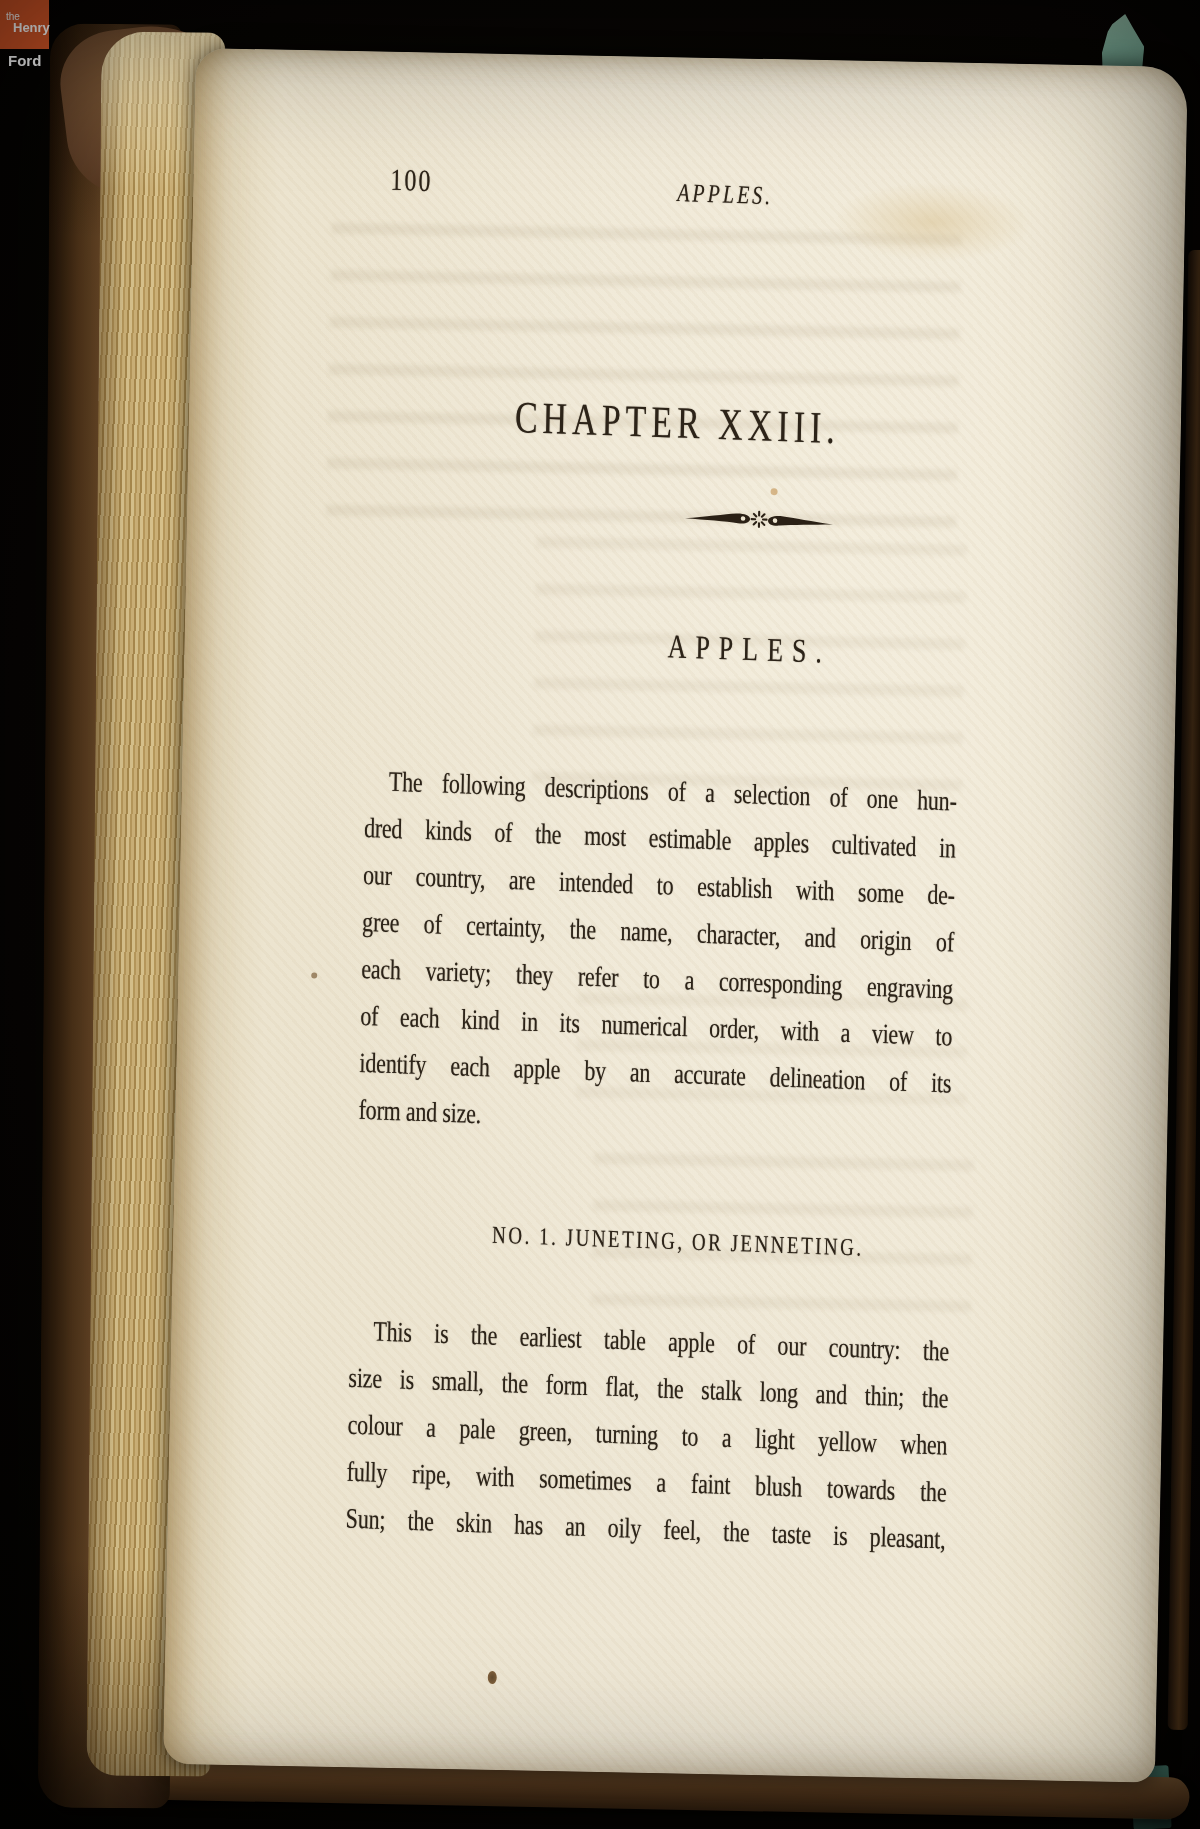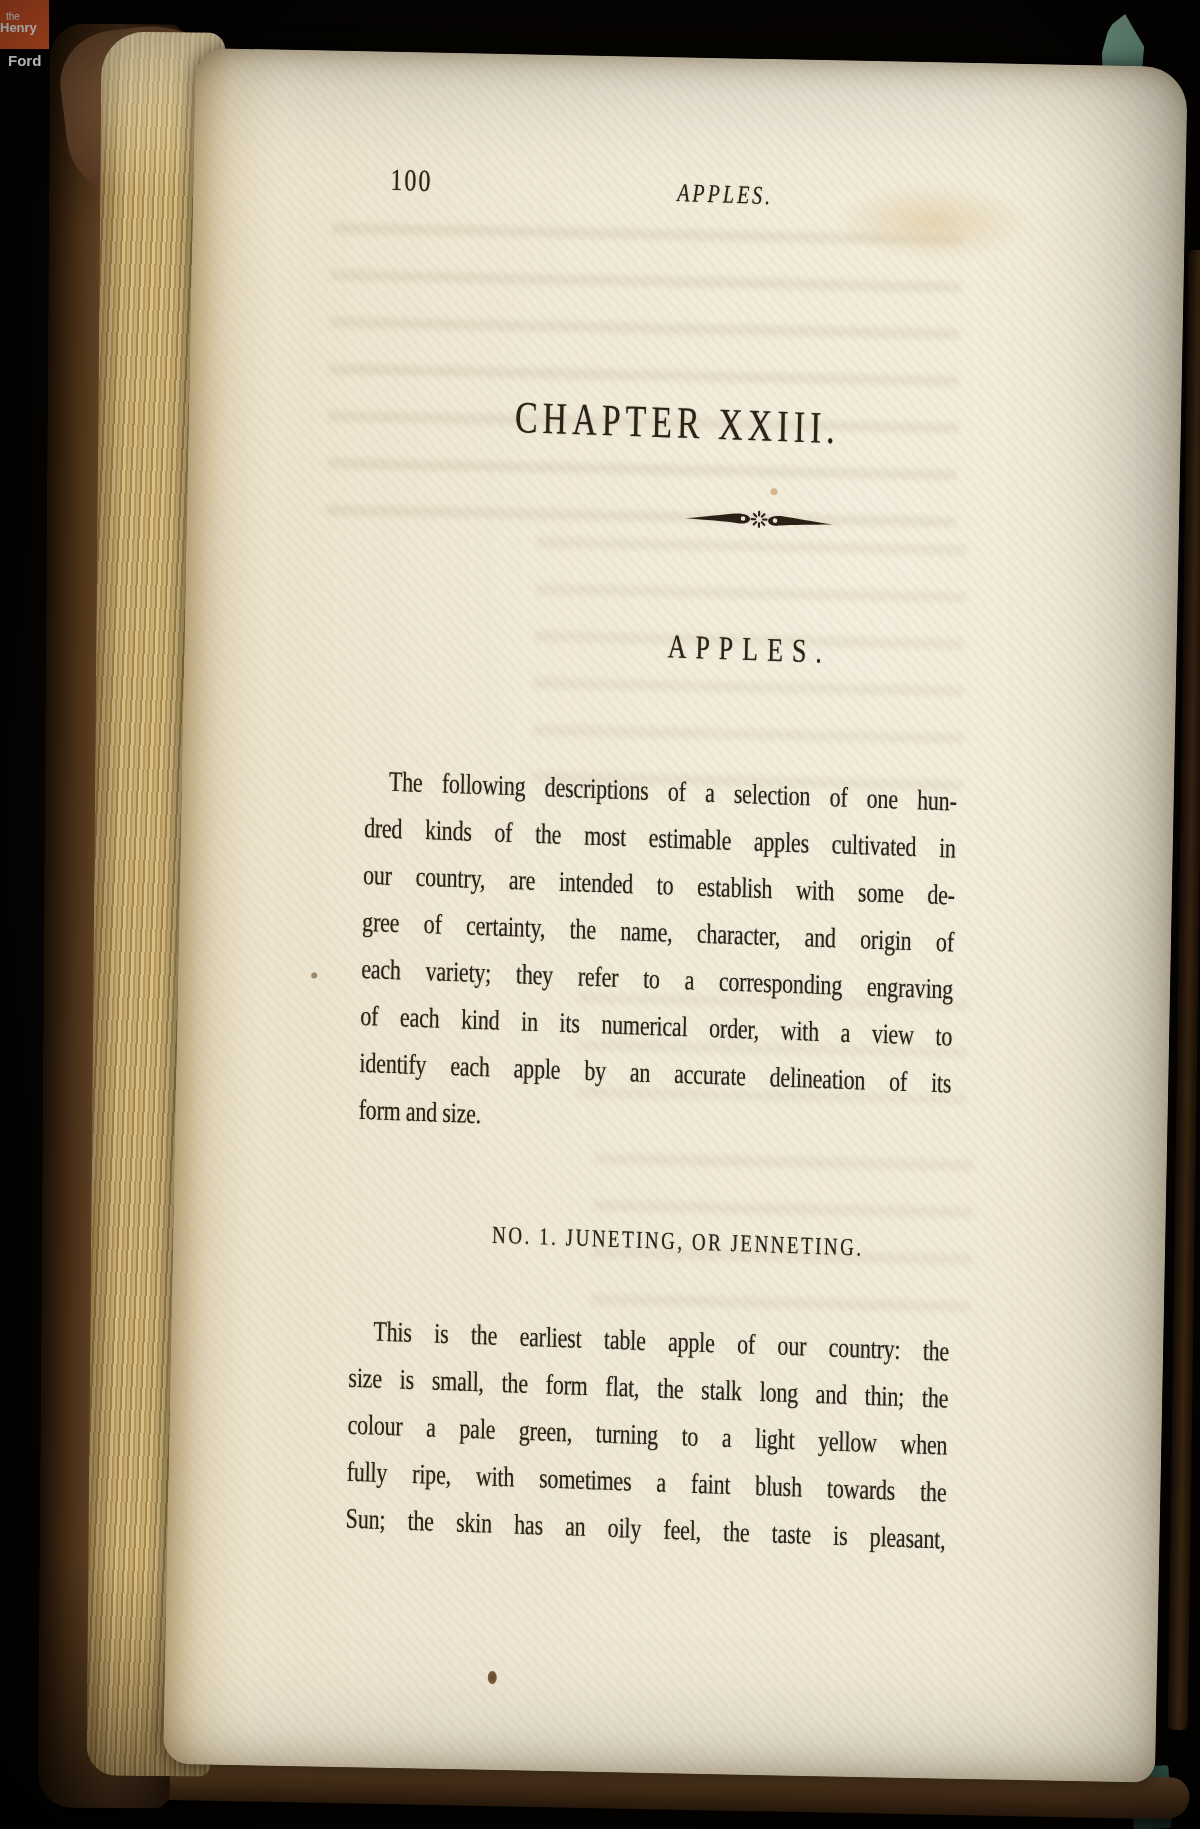--- a/index.html
+++ b/index.html
@@ -138,21 +138,21 @@
 
   
   #hf-logo{
     left:0;top:0;width:49px;height:49px;
     background:#d05426;
     color:#ffffff;
     font-family:"Liberation Sans",sans-serif;
     line-height:1;
   }
   #hf-logo .l1{position:absolute;left:6px;top:12px;font-size:10px;font-weight:400;}
-  #hf-logo .l2{position:absolute;left:0;top:21px;font-size:13px;font-weight:700;}
+  #hf-logo .l2{position:absolute;left:13px;top:21px;font-size:13px;font-weight:700;}
   #hf-logo .l3{position:absolute;left:8px;top:33px;font-size:15px;font-weight:700;margin-top:20px;}
 
   #vignette{
     left:0;top:0;width:1200px;height:1829px;
     box-shadow:inset 0 0 150px 12px rgba(0,0,0,.55);
     pointer-events:none;
   }
 </style>
 </head>
 <body>

